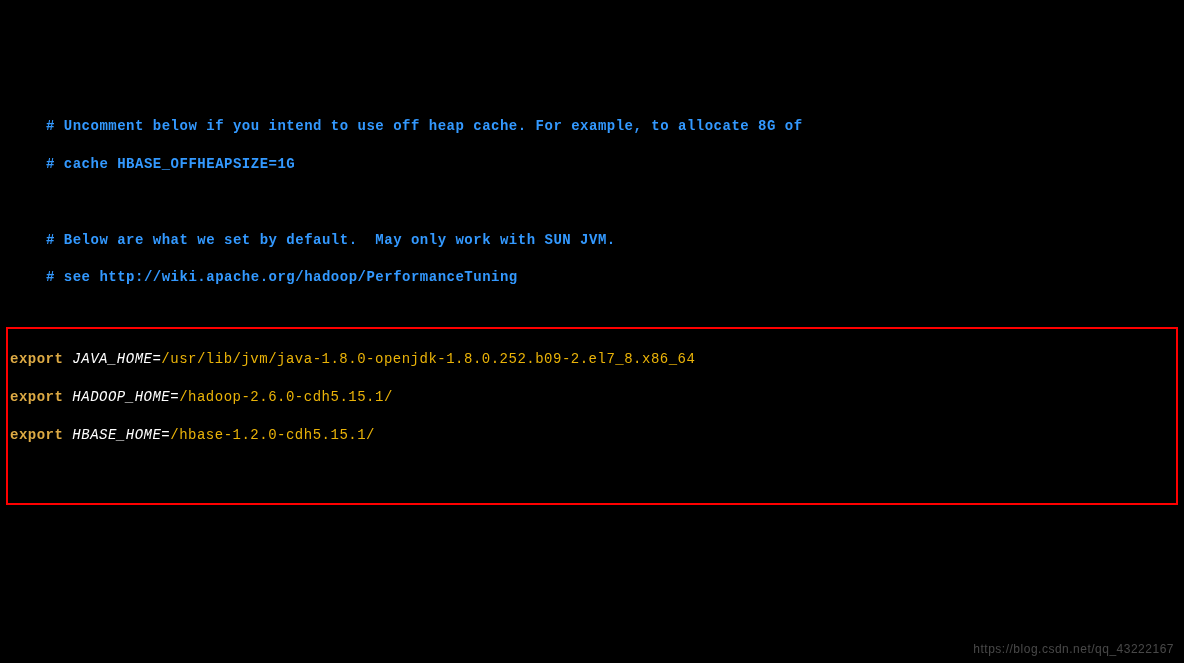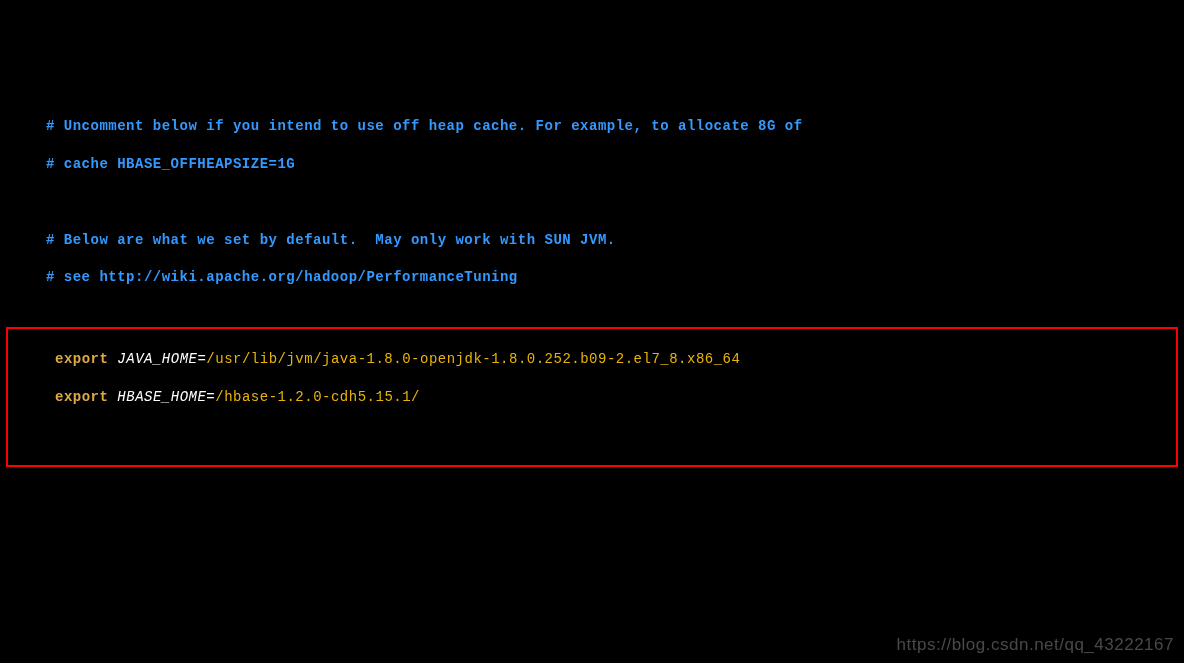--- a/index.html
+++ b/index.html
@@ -11,56 +11,57 @@
     letter-spacing: 0.5px;
     width: 1184px;
     height: 663px;
     overflow: hidden;
     padding: 4px 6px;
     white-space: pre-wrap;
     word-break: break-all;
     position: relative;
   }
   .comment { color: #3399ff; font-weight: bold; margin-left: 40px; }
-  .keyword { color: #ddaa44; font-weight: bold; margin-left: 45px; }
+  .keyword { color: #ddaa44; font-weight: bold; }
   .varname { color: #ffffff; font-style: italic; }
   .equals  { color: #ffffff; }
   .value   { color: #eab308; }
   .cursor  { background: #00ff00; color: #000000; }
   .highlight-box {
     border: 2px solid #ff0000;
     padding: 2px 2px;
     margin: 2px 0;
   }
   .blank { height: 1.35em; }
   .watermark {
     position: absolute;
     right: 10px;
     bottom: 6px;
     color: rgba(180,180,180,0.4);
-    font-size: 17px;
+    font-size: 12px;
     letter-spacing: 0.5px;
     font-family: sans-serif;
   }
 </style>
 </head>
 <body>
 
 
 
 <div>
 
 <div class="comment"># Uncomment below if you intend to use off heap cache. For example, to allocate 8G of</div>
 <div class="comment"># cache HBASE_OFFHEAPSIZE=1G</div>
 <div class="blank"></div>
 <div class="comment"># Below are what we set by default.  May only work with SUN JVM.</div>
 <div class="comment"># see http://wiki.apache.org/hadoop/PerformanceTuning</div>
 
 <div class="highlight-box">
 <div><span class="keyword">export</span><span class="varname"> JAVA_HOME</span><span class="equals">=</span><span class="value">/usr/lib/jvm/java-1.8.0-openjdk-1.8.0.252.b09-2.el7_8.x86_64</span></div>
+<div><span class="keyword">export</span><span class="varname"> HADOOP_HOME</span><span class="equals">=</span><span class="value">/hadoop-2.6.0-cdh5.15.1/</span></div>
 <div><span class="keyword">export</span><span class="varname"> HBASE_HOME</span><span class="equals">=</span><span class="value">/hbase-1.2.0-cdh5.15.1/</span></div>
 <div class="blank"></div>
 </div>
 
 
 
 
 
 
 

